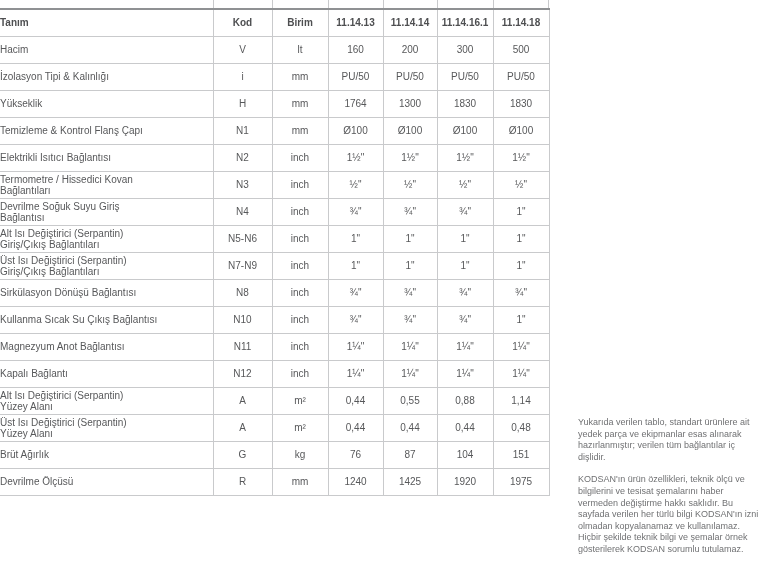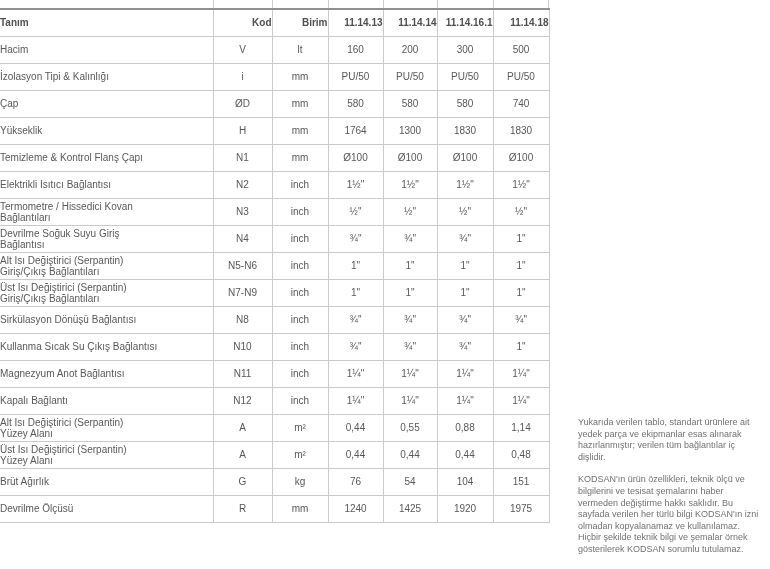--- a/index.html
+++ b/index.html
@@ -35,21 +35,20 @@
     padding: 0;
     font-size: 10px;
     color: var(--table_text, #57585a);
     vertical-align: middle;
     text-align: center;
     line-height: 11px;
   }
   .spec-table th {
     font-weight: bold;
     color: var(--header_text, #4e4f51);
-    text-align: right;
   }
   .spec-table th.label-cell, .spec-table td.label-cell {
     text-align: left;
     padding-left: 0;
     white-space: pre-line;
   }
 
   .notes {
     position: absolute;
     left: 578px; top: 417px; width: 192px;
@@ -106,29 +105,20 @@
         <tr>
           <td class="label-cell">İzolasyon Tipi &amp; Kalınlığı</td>
           <td class="value-cell">i</td>
           <td class="value-cell">mm</td>
           <td class="value-cell">PU/50</td>
           <td class="value-cell">PU/50</td>
           <td class="value-cell">PU/50</td>
           <td class="value-cell">PU/50</td>
         </tr>
         <tr>
-          <td class="label-cell">Çap</td>
-          <td class="value-cell">ØD</td>
-          <td class="value-cell">mm</td>
-          <td class="value-cell">580</td>
-          <td class="value-cell">580</td>
-          <td class="value-cell">580</td>
-          <td class="value-cell">740</td>
-        </tr>
-        <tr>
           <td class="label-cell">Yükseklik</td>
           <td class="value-cell">H</td>
           <td class="value-cell">mm</td>
           <td class="value-cell">1764</td>
           <td class="value-cell">1300</td>
           <td class="value-cell">1830</td>
           <td class="value-cell">1830</td>
         </tr>
         <tr>
           <td class="label-cell">Temizleme &amp; Kontrol Flanş Çapı</td>
@@ -242,21 +232,21 @@
           <td class="value-cell">0,44</td>
           <td class="value-cell">0,44</td>
           <td class="value-cell">0,44</td>
           <td class="value-cell">0,48</td>
         </tr>
         <tr>
           <td class="label-cell">Brüt Ağırlık</td>
           <td class="value-cell">G</td>
           <td class="value-cell">kg</td>
           <td class="value-cell">76</td>
-          <td class="value-cell">54</td>
+          <td class="value-cell">87</td>
           <td class="value-cell">104</td>
           <td class="value-cell">151</td>
         </tr>
         <tr>
           <td class="label-cell">Devrilme Ölçüsü</td>
           <td class="value-cell">R</td>
           <td class="value-cell">mm</td>
           <td class="value-cell">1240</td>
           <td class="value-cell">1425</td>
           <td class="value-cell">1920</td>

